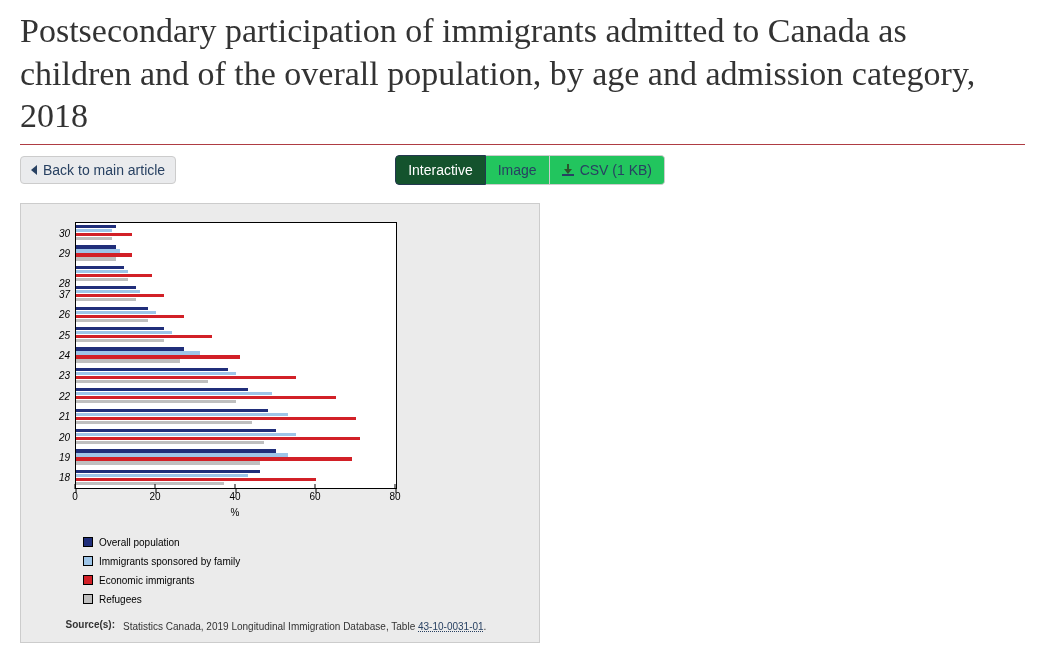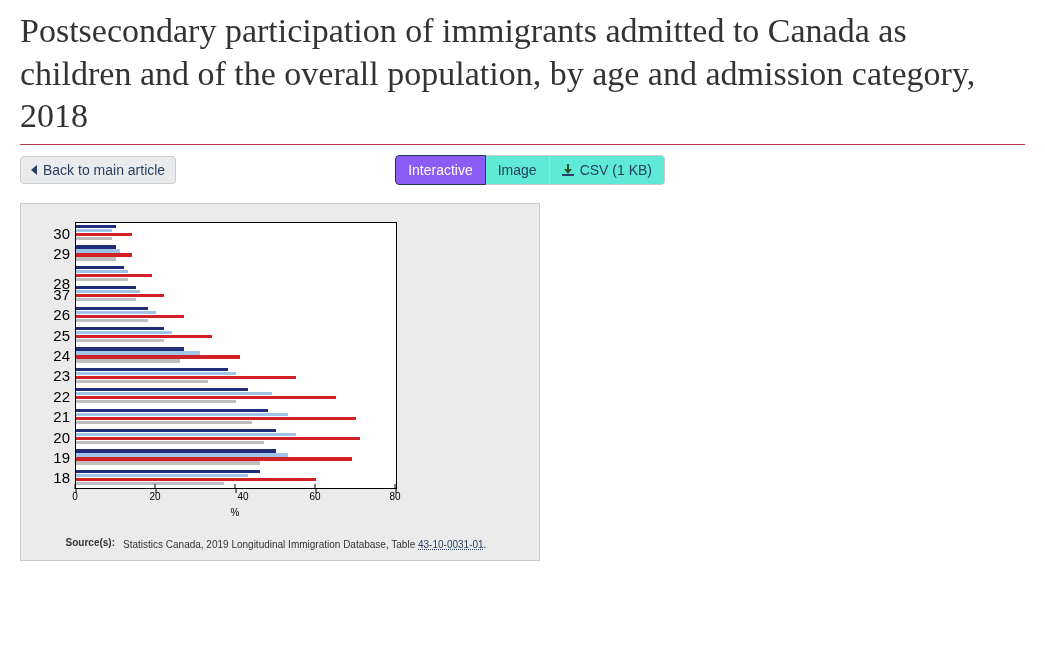--- a/index.html
+++ b/index.html
@@ -2,33 +2,33 @@
 <html><head>
 <meta charset="utf-8">
 <style>
   html,body{margin:0;padding:0;background:#fff;font-family:"Helvetica Neue",Helvetica,Arial,sans-serif;color:#333;}
   .page{width:1045px;box-sizing:border-box;padding:0 20px;}
   h1.title{font-family:Georgia,"Times New Roman",serif;font-weight:400;color:#333;font-size:34px;line-height:1.25;margin:10px 0 6px 0;}
   .red-rule{border:none;border-top:1px solid #af3c43;margin:4px 0 10px 0;}
   .toolbar{display:flex;align-items:center;gap:8px;}
   .btn{display:inline-flex;align-items:center;gap:6px;background:#eaebed;border:1px solid #ccc;border-radius:4px;padding:5px 10px;font-size:14px;color:#284162;text-decoration:none;cursor:pointer;}
   .btn-group{display:inline-flex;border-radius:4px;overflow:hidden;margin-left:auto;margin-right:360px;}
-  .btn-group .seg{display:inline-flex;align-items:center;gap:6px;background:#5eead4;border:1px solid #ccc;padding:6px 12px;font-size:14px;color:#284162;cursor:pointer;border-left-width:0;}
+  .btn-group .seg{display:inline-flex;align-items:center;gap:6px;background:#22c55e;border:1px solid #ccc;padding:6px 12px;font-size:14px;color:#284162;cursor:pointer;border-left-width:0;}
   .btn-group .seg:first-child{border-left-width:1px;border-top-left-radius:4px;border-bottom-left-radius:4px;}
   .btn-group .seg:last-child{border-top-right-radius:4px;border-bottom-right-radius:4px;}
-  .btn-group .seg.active{background:#8b5cf6;color:#fff;border-color:#243850;}
+  .btn-group .seg.active{background:#14532d;color:#fff;border-color:#243850;}
   .chevron-left{width:0;height:0;border-top:5px solid transparent;border-bottom:5px solid transparent;border-right:6px solid #284162;display:inline-block;}
   .dl-icon{display:inline-block;width:12px;height:12px;position:relative;}
   .dl-icon::before{content:"";position:absolute;left:5px;top:0;width:2px;height:7px;background:#2b542c;}
   .dl-icon::after{content:"";position:absolute;left:2px;top:5px;width:0;height:0;border-left:4px solid transparent;border-right:4px solid transparent;border-top:5px solid #2b542c;}
   .dl-tray{position:absolute;left:0;top:10px;width:12px;height:2px;background:#284162;}
   .chart-card{width:520px;border:1px solid #ccc;background:#ebebeb;margin-top:18px;padding:18px 14px 8px 14px;box-sizing:border-box;}
   .plot-area{background:#fff;border:1px solid #000;position:relative;margin-left:40px;height:265px;width:320px;}
   .row-wrap{position:relative;margin-left:0;}
-  .y-label{position:absolute;right:100%;margin-right:6px;font-size:15px;color:#000;transform:translateY(-50%);}
+  .y-label{position:absolute;right:100%;margin-right:6px;font-size:10px;color:#000;transform:translateY(-50%);font-style:italic;}
   .bar{position:absolute;height:3px;left:0;}
   .s-overall{background:#202e7a;}
   .s-family{background:#9ec5e8;}
   .s-econ{background:#d22027;}
   .s-ref{background:#bfbfbf;}
   .x-axis{position:relative;margin-left:40px;width:320px;height:34px;}
   .x-tick{position:absolute;top:2px;font-size:10px;color:#000;transform:translateX(-50%);}
   .x-title{position:absolute;top:18px;left:50%;transform:translateX(-50%);font-size:10px;color:#000;}
   .tickline{position:absolute;top:0;width:1px;height:5px;background:#000;transform:translateX(-50%);}
   .legend{margin-left:48px;margin-top:14px;font-size:10px;color:#000;}
@@ -137,28 +137,46 @@
           <div style="position: absolute; left: 240px; bottom: -5px; width: 1px; height: 5px; background: rgb(0, 0, 0); transform: translateX(-50%);"></div>
           <div style="position: absolute; left: 320px; bottom: -5px; width: 1px; height: 5px; background: rgb(0, 0, 0); transform: translateX(-50%);"></div>
         </div>
       <div class="x-axis" id="xaxis">
         <div class="x-title">%</div>
       <div class="tickline" style="left: 0px; top: -5px; height: 5px;"></div>
           <div class="x-tick" style="left: 0px;">0</div>
           <div class="tickline" style="left: 80px; top: -5px; height: 5px;"></div>
           <div class="x-tick" style="left: 80px;">20</div>
           <div class="tickline" style="left: 160px; top: -5px; height: 5px;"></div>
-          <div class="x-tick" style="left: 168px;">40</div>
+          <div class="x-tick" style="left: 160px;">40</div>
           <div class="tickline" style="left: 240px; top: -5px; height: 5px;"></div>
           <div class="x-tick" style="left: 240px;">60</div>
           <div class="tickline" style="left: 320px; top: -5px; height: 5px;"></div>
           <div class="x-tick" style="left: 320px;">80</div>
         </div>
     </div>
 
+    <div class="legend">
+      <div class="legend-row">
+        <span class="sw s-overall"></span>
+        <span>Overall population</span>
+      </div>
+      <div class="legend-row">
+        <span class="sw s-family"></span>
+        <span>Immigrants sponsored by family</span>
+      </div>
+      <div class="legend-row">
+        <span class="sw s-econ"></span>
+        <span>Economic immigrants</span>
+      </div>
+      <div class="legend-row">
+        <span class="sw s-ref"></span>
+        <span>Refugees</span>
+      </div>
+    </div>
 
     <div class="source">
       <div class="k">Source(s):</div>
       <div class="v">
         <span>Statistics Canada, 2019 Longitudinal Immigration Database, Table </span><a>43-10-0031-01</a><span>.</span>
       </div>
     </div>
   </div>
 </div>
 

